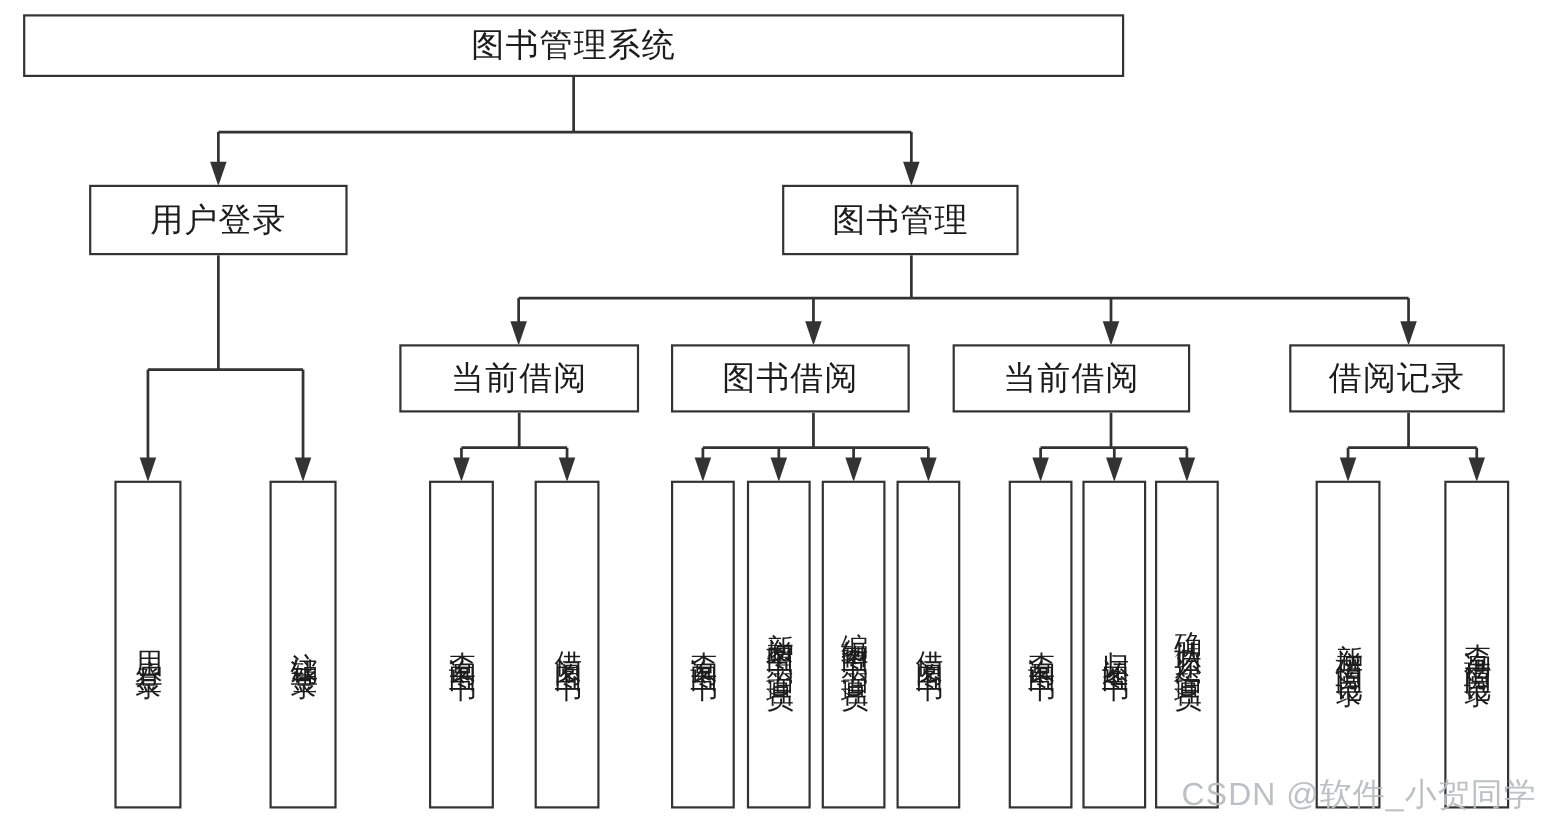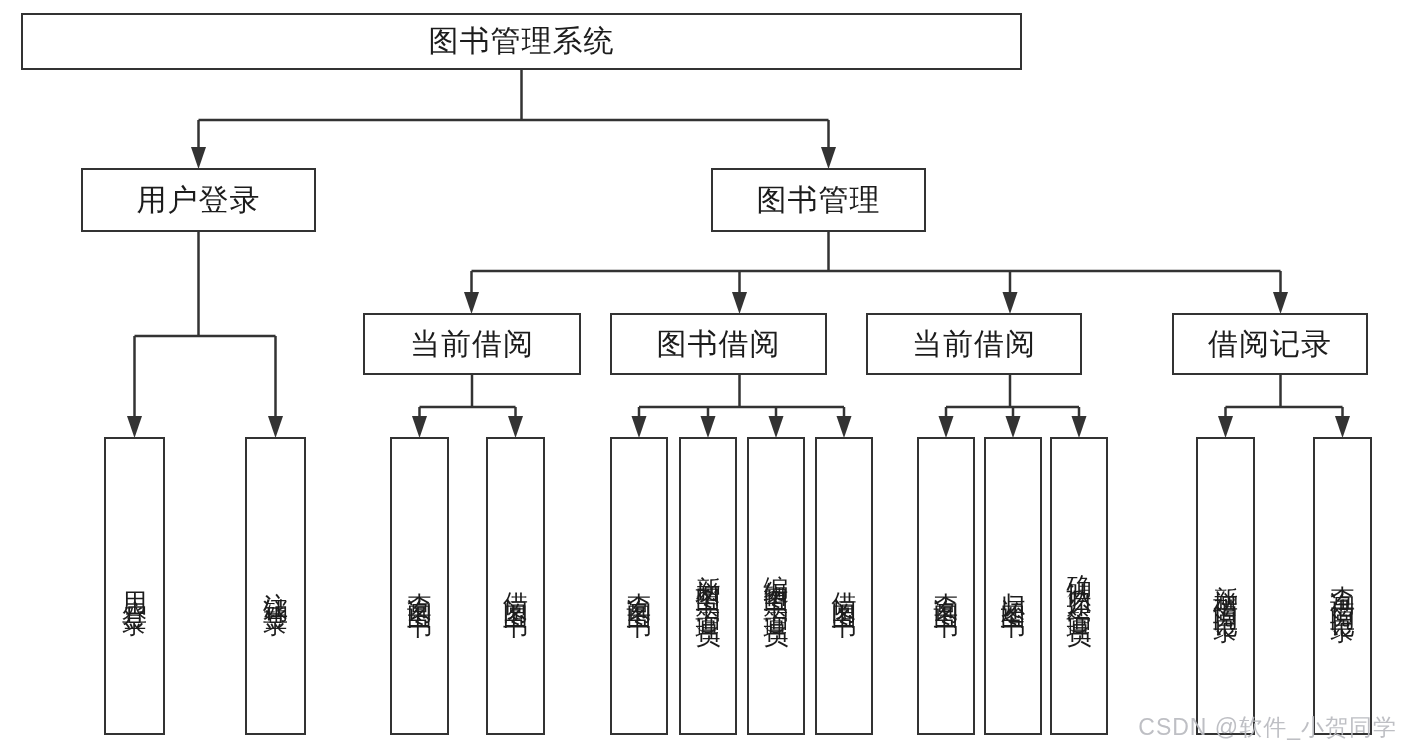--- a/index.html
+++ b/index.html
@@ -69,21 +69,21 @@
   .lf-bb4 { left: 815px;  width: 58px; }
   .lf-cb1 { left: 917px;  width: 58px; }
   .lf-cb2 { left: 984px;  width: 58px; }
   .lf-cb3 { left: 1050px; width: 58px; }
   .lf-br1 { left: 1196px; width: 59px; }
   .lf-br2 { left: 1313px; width: 59px; }
   .watermark {
     position: absolute;
     right: 8px;
     bottom: 4px;
-    font-size: 23px;
+    font-size: 29px;
     color: rgba(186, 188, 193, 0.95);
     letter-spacing: 1px;
     z-index: 5;
     white-space: nowrap;
   }
 </style>
 </head>
 <body>
 
 <div class="stage">

